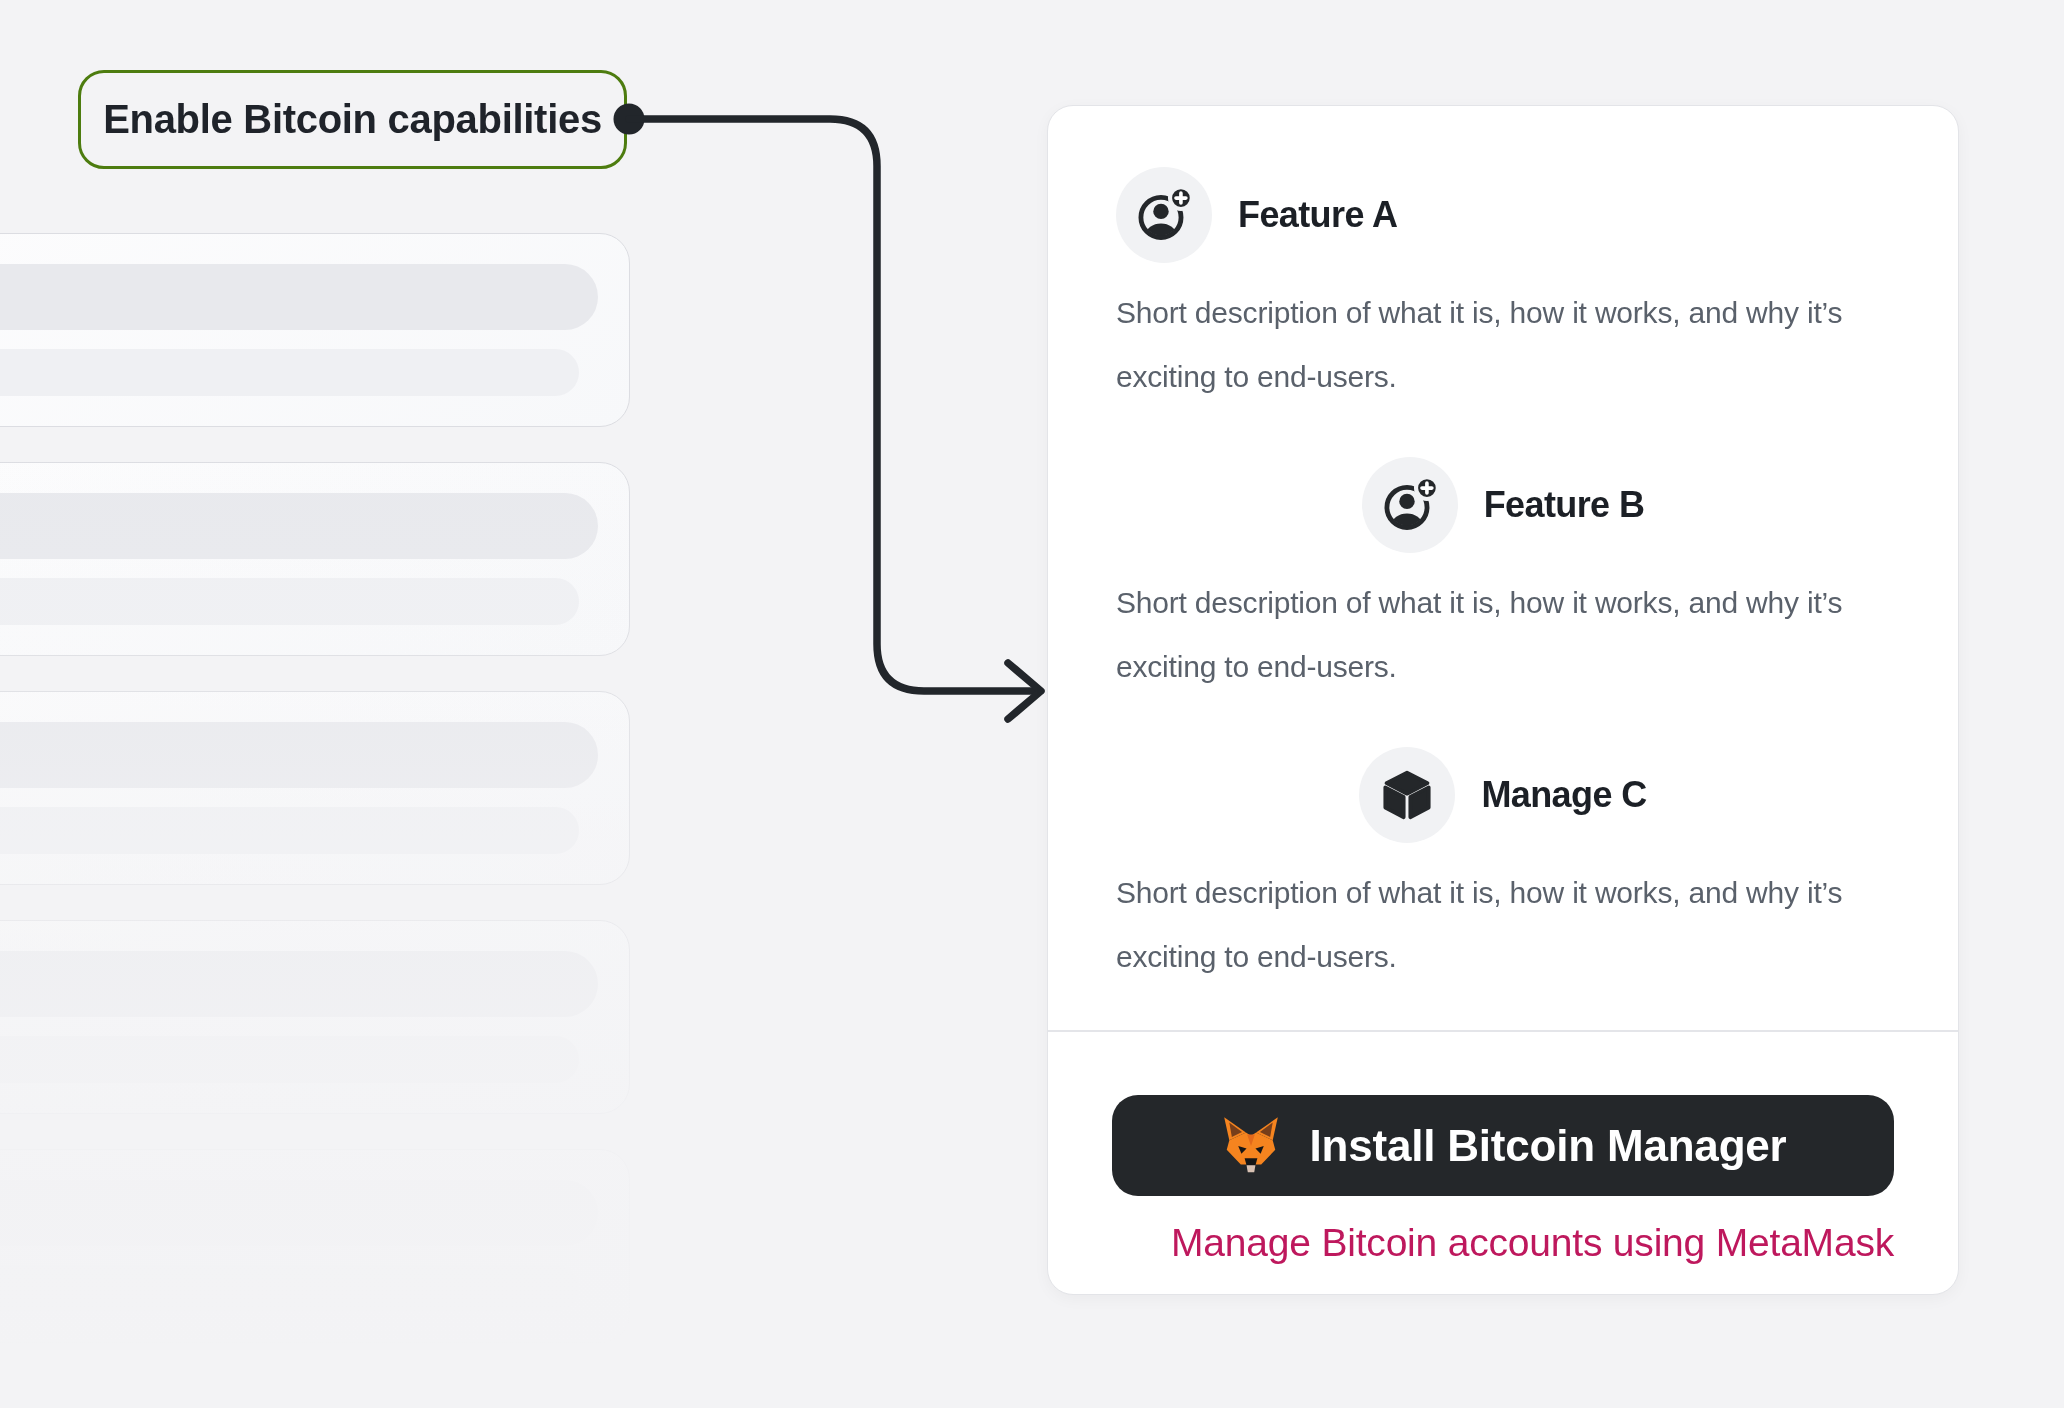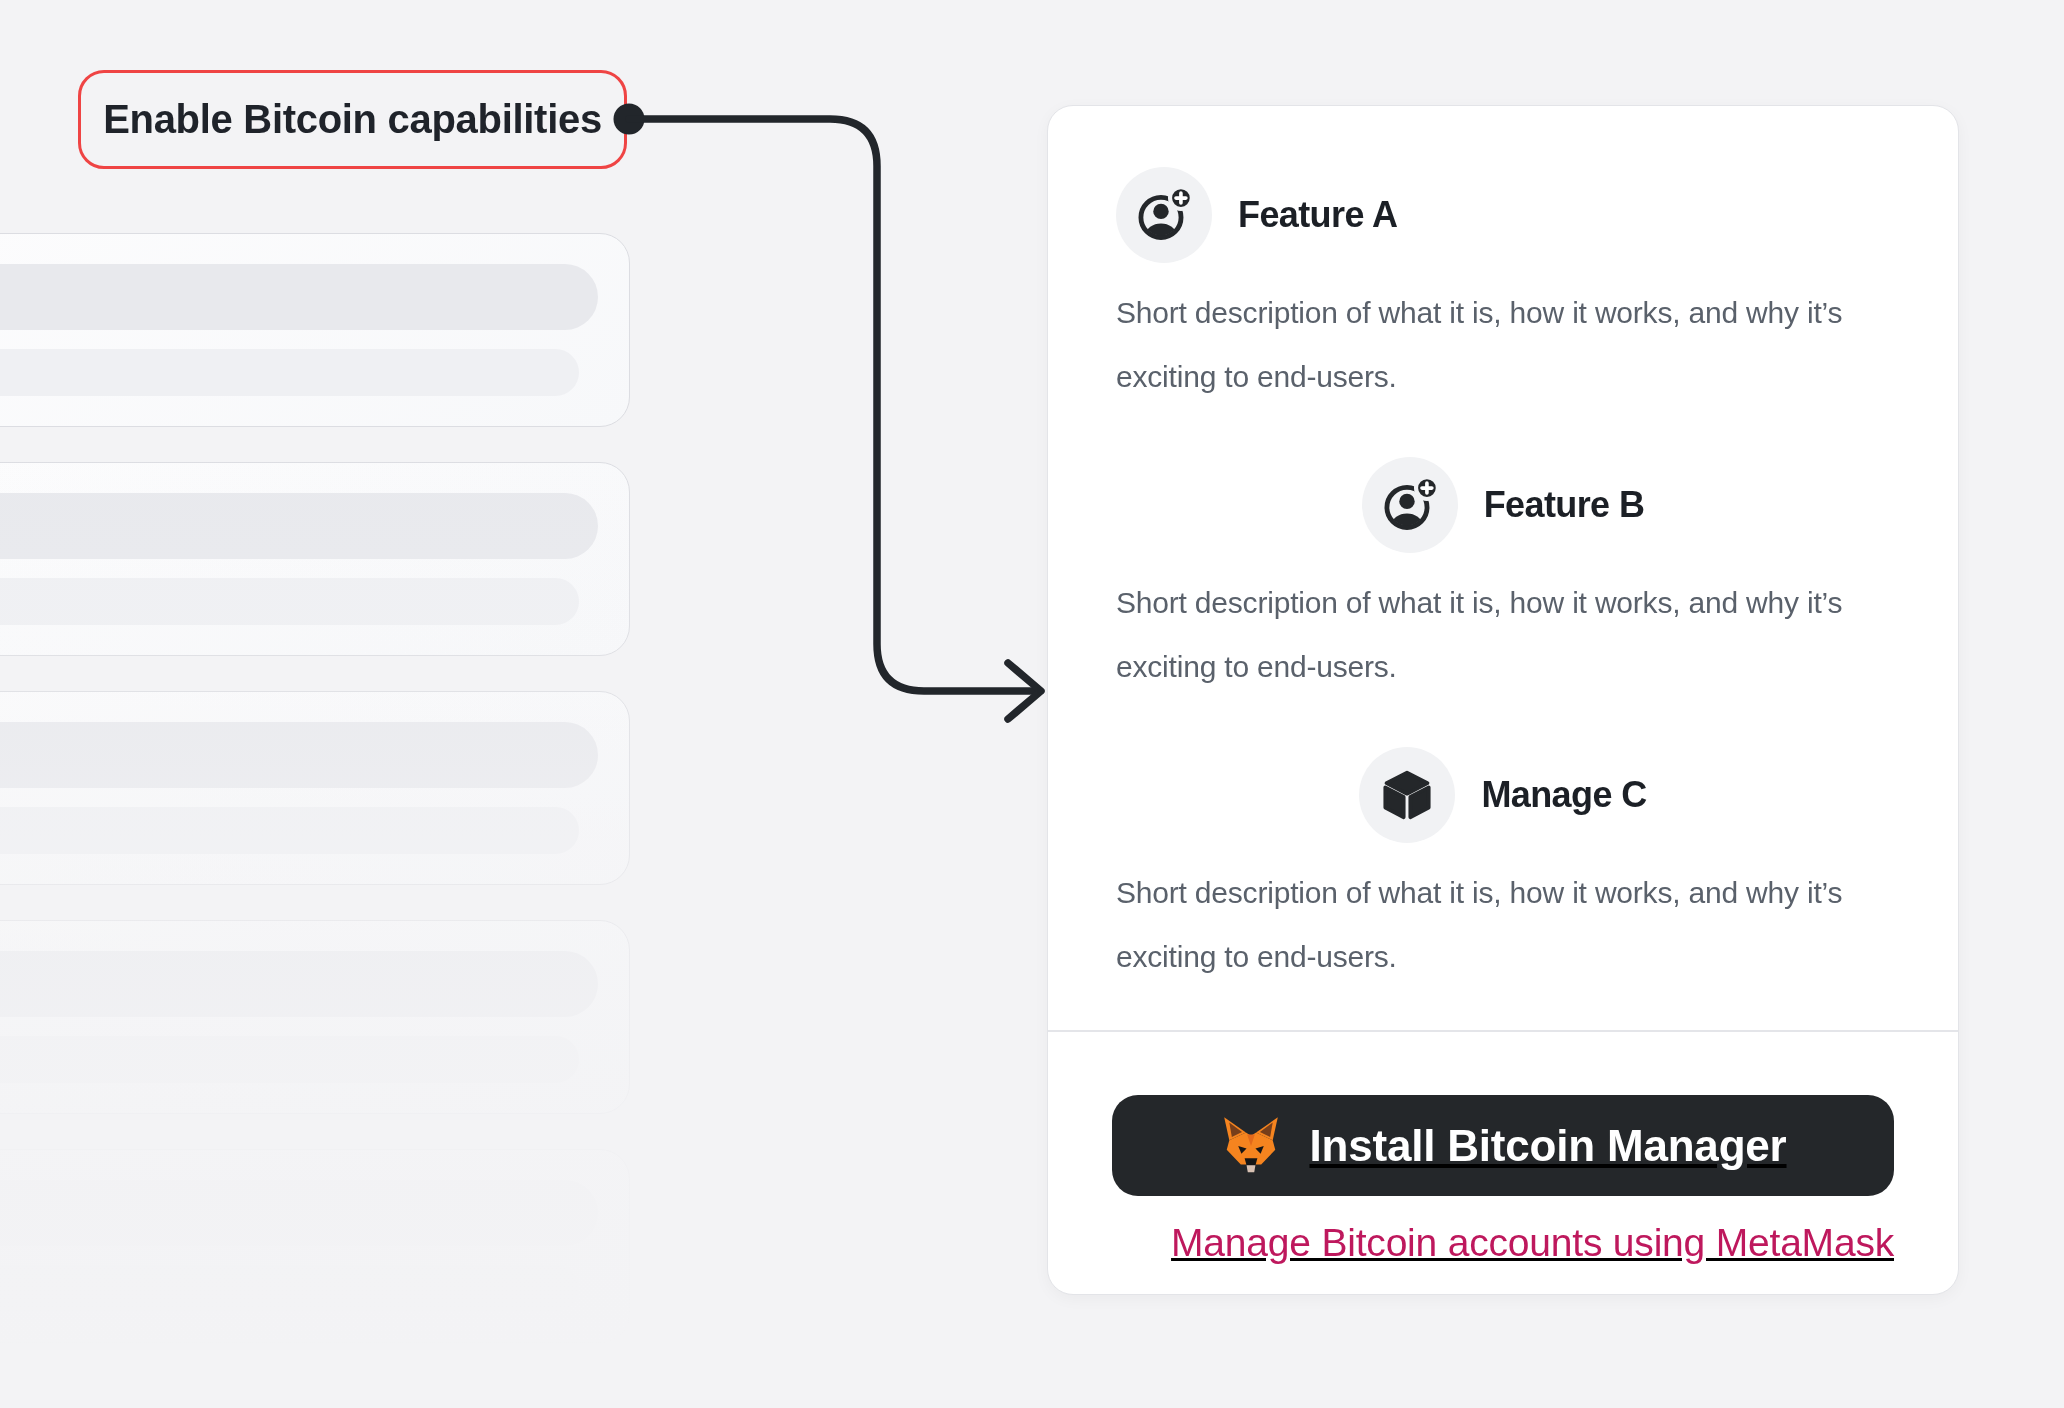--- a/index.html
+++ b/index.html
@@ -7,21 +7,21 @@
   body { font-family:"Liberation Sans","DejaVu Sans",sans-serif; }
 
   .canvas{
     position:relative; width:2064px; height:1408px;
     background:#f3f3f5; overflow:hidden;
   }
 
   
   .annotation-label{
     position:absolute; left:78px; top:70px; width:549px; height:99px;
-    border:3px solid #ef4444; border-radius:26px;
+    border:3px solid #4d7c0f; border-radius:26px;
     display:flex; align-items:center; justify-content:center;
     font-size:40px; font-weight:600; color:#1f232a; letter-spacing:-0.3px;
   }
 
   .connector{ position:absolute; left:0; top:0; pointer-events:none; }
 
   
   .skeleton-stack{ position:absolute; left:-60px; top:233px; width:690px; }
   .skeleton-card{
     position:relative; width:690px; height:194px; margin-bottom:35px;
@@ -62,21 +62,21 @@
   .feature-title{
     font-size:36px; font-weight:700; color:#1c2026; letter-spacing:-0.6px;
   }
   .feature-desc{
     margin-top:18px; width:790px;
     font-size:30px; line-height:64px; color:#5a616b; letter-spacing:-0.2px;
   }
 
   .panel-divider{ margin-top:41px; height:2px; background:#e4e5e9; }
 
-  .panel-footer{ padding:0 64px;text-decoration:underline; }
+  .panel-footer{ padding:0 64px; }
   .install-button{
     margin-top:63px; width:100%; height:101px;
     background:#24272a; border:none; border-radius:26px;
     display:flex; align-items:center; justify-content:center; gap:26px;
     cursor:pointer;
   }
   .install-button svg{ width:64px; height:60px; display:block; }
   .install-label{ font-size:44px; font-weight:700; color:#ffffff; letter-spacing:-0.2px; }
   .panel-caption{
     margin-top:22px; text-align:right;

